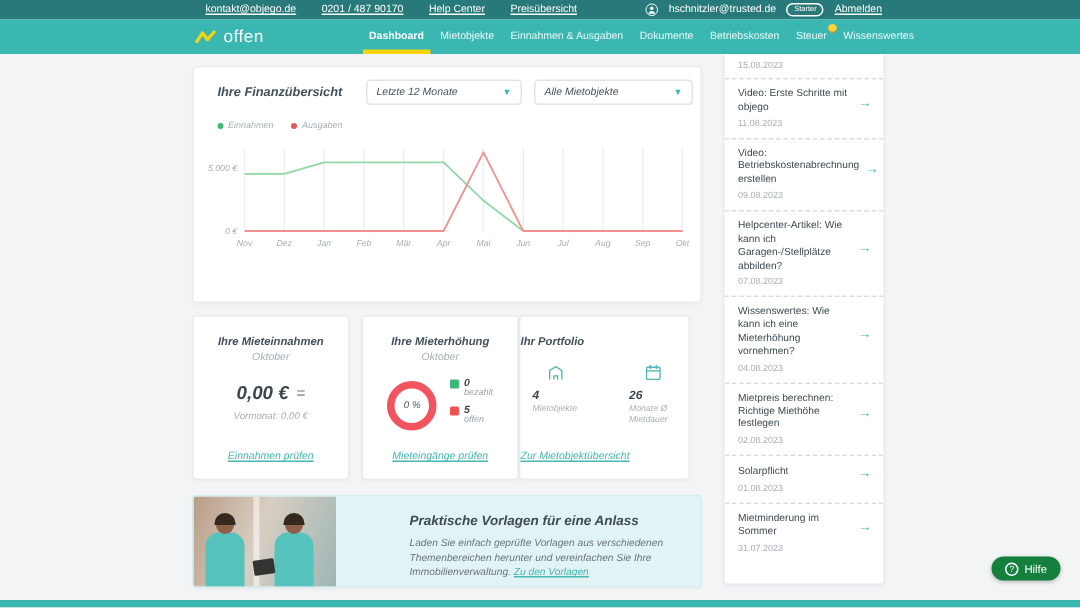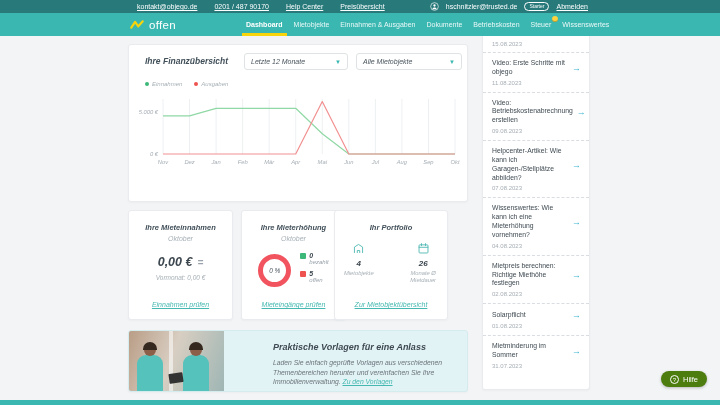--- a/index.html
+++ b/index.html
@@ -50,21 +50,21 @@
   .select-period{left:115px;width:104px;}
   .select-property{left:227px;width:106px;}
   .legend{position:absolute;left:16px;top:36px;display:flex;gap:12px;font-size:6px;color:#a7b0b6;align-items:center;}
   .legend-item{display:flex;gap:3px;align-items:center;}
   .dot{width:4px;height:4px;border-radius:50%;}
   #finance-chart{position:absolute;left:8px;top:48px;}
 
   
   .card-income{left:128px;top:210px;width:105px;height:110px;text-align:center;}
   .card-receipts{left:241px;top:210px;width:105px;height:110px;text-align:center;}
-  .card-portfolio{left:334px;top:210px;width:114px;height:110px;text-align:center;}
+  .card-portfolio{left:346px;top:210px;width:114px;height:110px;text-align:left;}
   .kpi-title{margin-top:12px;font-size:7.5px;font-weight:bold;color:#42505a;}
   .kpi-month{margin-top:3px;font-size:7px;color:#a7b0b6;}
   .amount-row{margin-top:13px;display:flex;justify-content:center;align-items:center;gap:5px;}
   .amount{font-size:12.5px;font-weight:bold;color:#3c464e;}
   .equals{font-size:10px;color:#9aa3ab;font-weight:bold;}
   .prev-row{margin-top:5px;font-size:6.5px;color:#a7b0b6;}
   .card-link{position:absolute;left:0;right:0;bottom:11px;font-size:7px;color:#45b8b1;text-decoration:underline;cursor:pointer;}
   .donut-wrap{margin-top:10px;display:flex;justify-content:center;gap:9px;align-items:center;}
   .donut{width:33px;height:33px;border-radius:50%;border:5px solid #f2545f;box-sizing:border-box;
          display:flex;align-items:center;justify-content:center;font-size:6.5px;color:#4a555e;}
@@ -101,21 +101,21 @@
   .sb-item{padding:6px 8px 6px 9px;border-bottom:1px dashed #d9dde1;cursor:pointer;}
   .sb-item:last-child{border-bottom:none;}
   .sb-row{display:flex;justify-content:space-between;align-items:center;gap:4px;}
   .sb-title{font-size:6.8px;line-height:1.3;color:#3f4a52;flex:1;}
   .sb-arrow{color:#3db5cf;font-size:9px;flex:none;}
   .sb-date{margin-top:3px;font-size:6px;color:#a6aeb5;}
   .sb-item.date-only{padding-top:5px;padding-bottom:5px;}
   .sb-item.date-only .sb-date{margin-top:0;}
 
   
-  .help-btn{position:absolute;right:13px;bottom:18px;height:16px;border-radius:9px;background:#4d7c0f;
+  .help-btn{position:absolute;right:13px;bottom:18px;height:16px;border-radius:9px;background:#15803d;
             color:#fff;font-size:7.5px;display:flex;align-items:center;gap:4px;padding:0 9px;cursor:pointer;
             box-shadow:0 1px 3px rgba(0,0,0,.25);}
   .help-q{width:9px;height:9px;border:1px solid #fff;border-radius:50%;font-size:6px;line-height:9px;
           text-align:center;box-sizing:border-box;}
   .footer-bar{position:absolute;left:0;right:0;bottom:0;height:5px;background:#3bb7b1;}
 </style>
 </head>
 <body>
 
 <div class="topbar">

